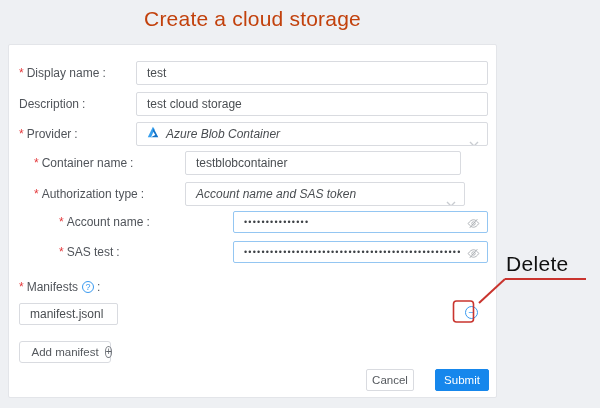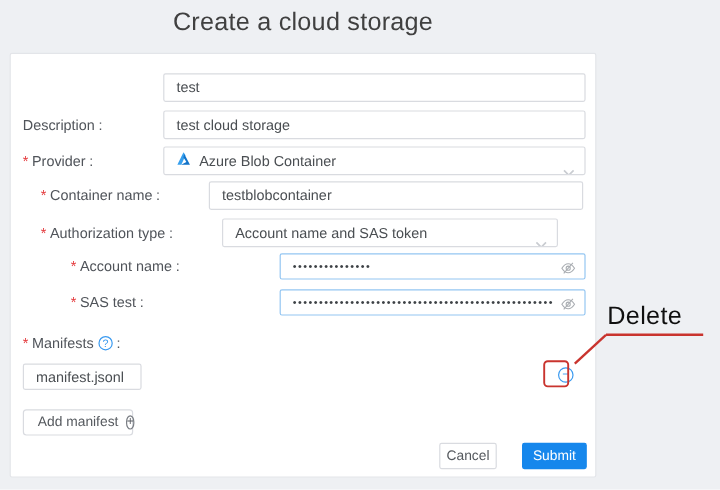--- a/index.html
+++ b/index.html
@@ -6,42 +6,42 @@
   html,body { width:600px; height:408px; }
   body {
     font-family: "Liberation Sans", sans-serif;
     background:#eef0f3;
     position:relative;
     overflow:hidden;
     color:#4b4f54;
   }
   .page-title {
     position:absolute; left:8px; top:7px; width:489px;
-    text-align:center; font-size:21px; color:#404040; font-weight:400;
+    text-align:center; font-size:21px; color:#c2410c; font-weight:400;
     letter-spacing:0.2px;
   }
   .panel {
     position:absolute; left:8px; top:44px; width:489px; height:354px;
     background:#ffffff; border:1px solid #e3e5e9; border-radius:2px;
   }
   .row { position:absolute; left:0; width:100%; height:24px; }
   .lbl {
     position:absolute; top:0; font-size:12px; color:#50545a;
     line-height:24px; white-space:nowrap;
   }
   .req { color:#e4393c; margin-right:3px; font-size:12px; }
   .colon { margin-left:3px; }
   .inp {
     position:absolute; top:0; height:24px; background:#fff;
     border:1px solid #d9dbe0; border-radius:2px;
     font-size:12px; color:#4a4e52; line-height:22px;
     padding-left:10px; white-space:nowrap; overflow:hidden;
     display:flex; align-items:flex-end;
   }
-  .inp.select { padding-right:24px; }
+  .inp.select { padding-right:24px;font-style:italic; }
   .chev { position:absolute; right:8px; top:9px; }
   .az-ic { margin-right:7px; flex:0 0 auto; }
   .inp.pwd { height:22px; border-color:#94c6f2; line-height:20px; }
   .dots {
     font-size:9px; letter-spacing:1.2px; color:#3e4246;
     overflow:hidden; white-space:nowrap; flex:1 1 auto;
   }
   .eye { position:absolute; right:7px; top:4px; cursor:pointer; }
   .circle-ic {
     display:inline-flex; align-items:center; justify-content:center;
@@ -71,20 +71,21 @@
   .annot-svg { position:absolute; left:450px; top:250px; pointer-events:none; }
 </style>
 </head>
 <body>
 
 <div class="page-title">Create a cloud storage</div>
 
 <div class="panel">
 
   <div class="row" style="top:16px">
+    <span class="lbl" style="left:10px"><span class="req">*</span><span>Display name</span><span class="colon">:</span></span>
     <div class="inp" style="left:127px;width:352px">
         <span>test</span>
       </div>
   </div>
 
   <div class="row" style="top:47px">
     <span class="lbl" style="left:10px"><span>Description</span><span class="colon">:</span></span>
     <div class="inp" style="left:127px;width:352px">
         <span>test cloud storage</span>
       </div>
@@ -99,21 +100,21 @@
           </svg></span>
       <span>Azure Blob Container</span>
       <span class="chev"><svg width="10" height="6" viewBox="0 0 10 6">
             <polyline points="1,1 5,5 9,1" fill="none" stroke="#c9ccd1" stroke-width="1.4"></polyline>
           </svg></span>
     </div>
   </div>
 
   <div class="row" style="top:106px">
     <span class="lbl" style="left:25px"><span class="req">*</span><span>Container name</span><span class="colon">:</span></span>
-    <div class="inp" style="left:165px;width:312px">
+    <div class="inp" style="left:176px;width:276px">
         <span>testblobcontainer</span>
       </div>
   </div>
 
   <div class="row" style="top:137px">
     <span class="lbl" style="left:25px"><span class="req">*</span><span>Authorization type</span><span class="colon">:</span></span>
     <div class="inp select" style="left:176px;width:280px">
       <span>Account name and SAS token</span>
       <span class="chev"><svg width="10" height="6" viewBox="0 0 10 6">
             <polyline points="1,1 5,5 9,1" fill="none" stroke="#c9ccd1" stroke-width="1.4"></polyline>

